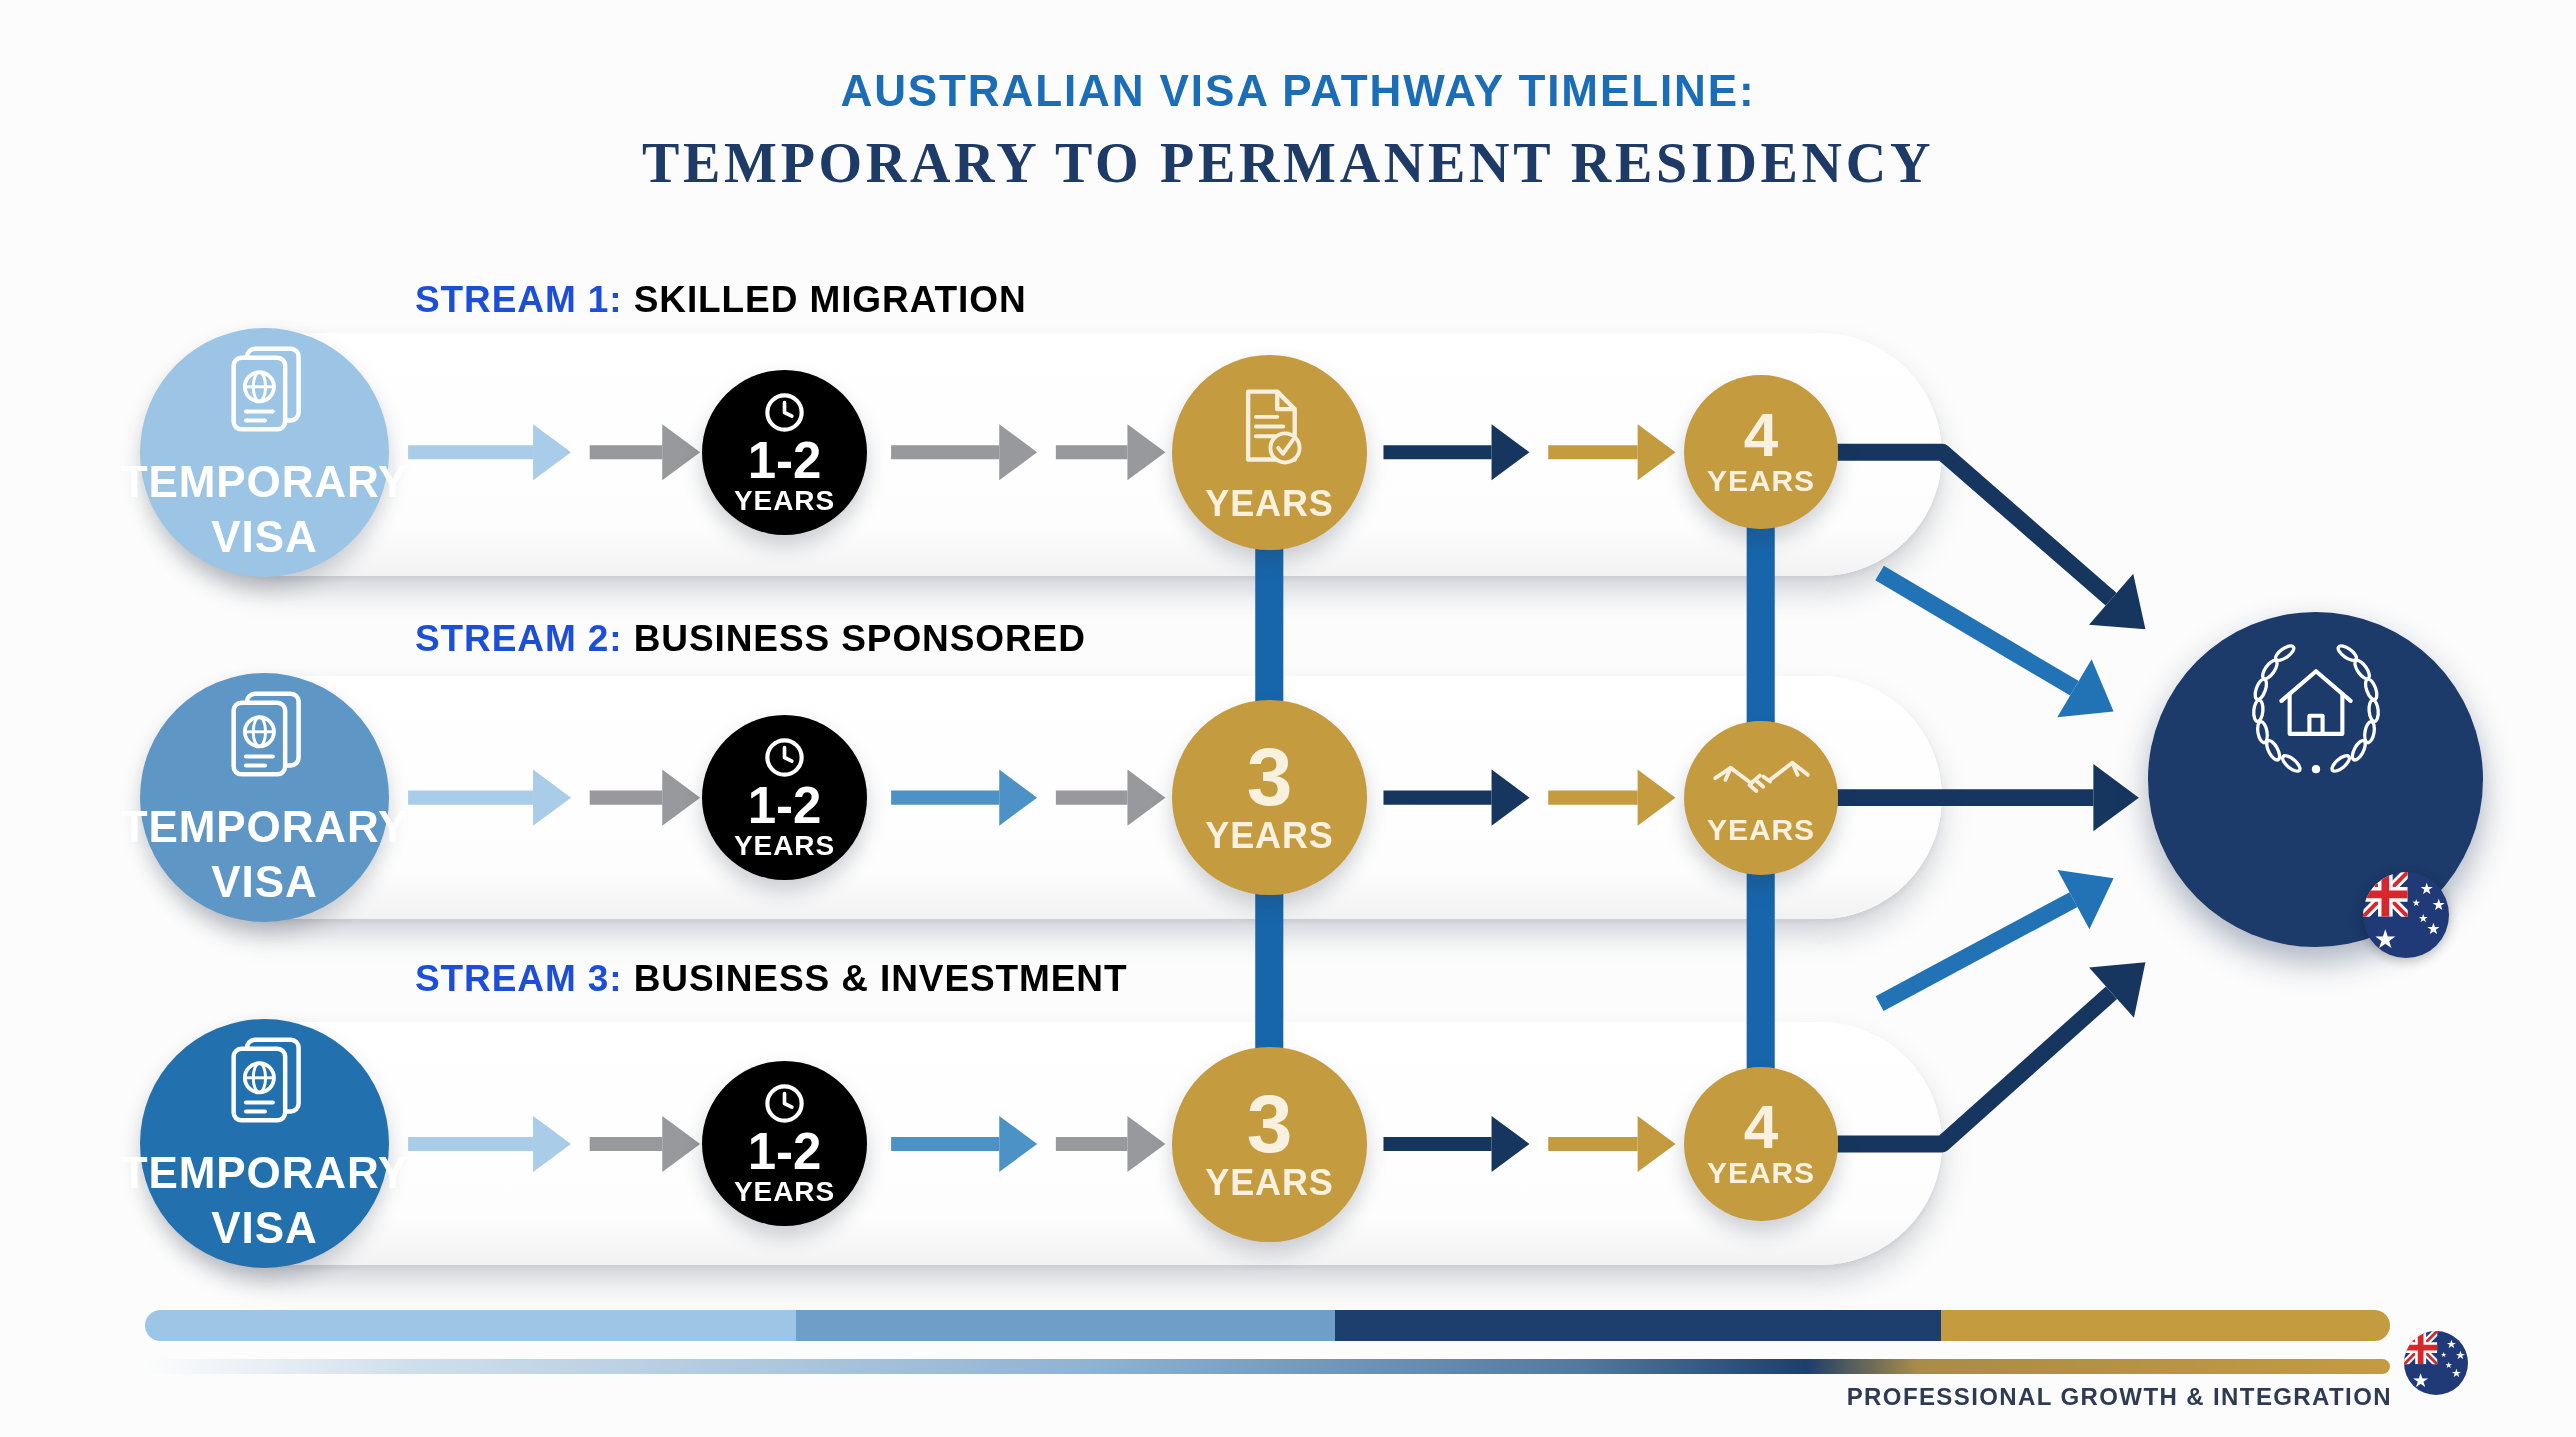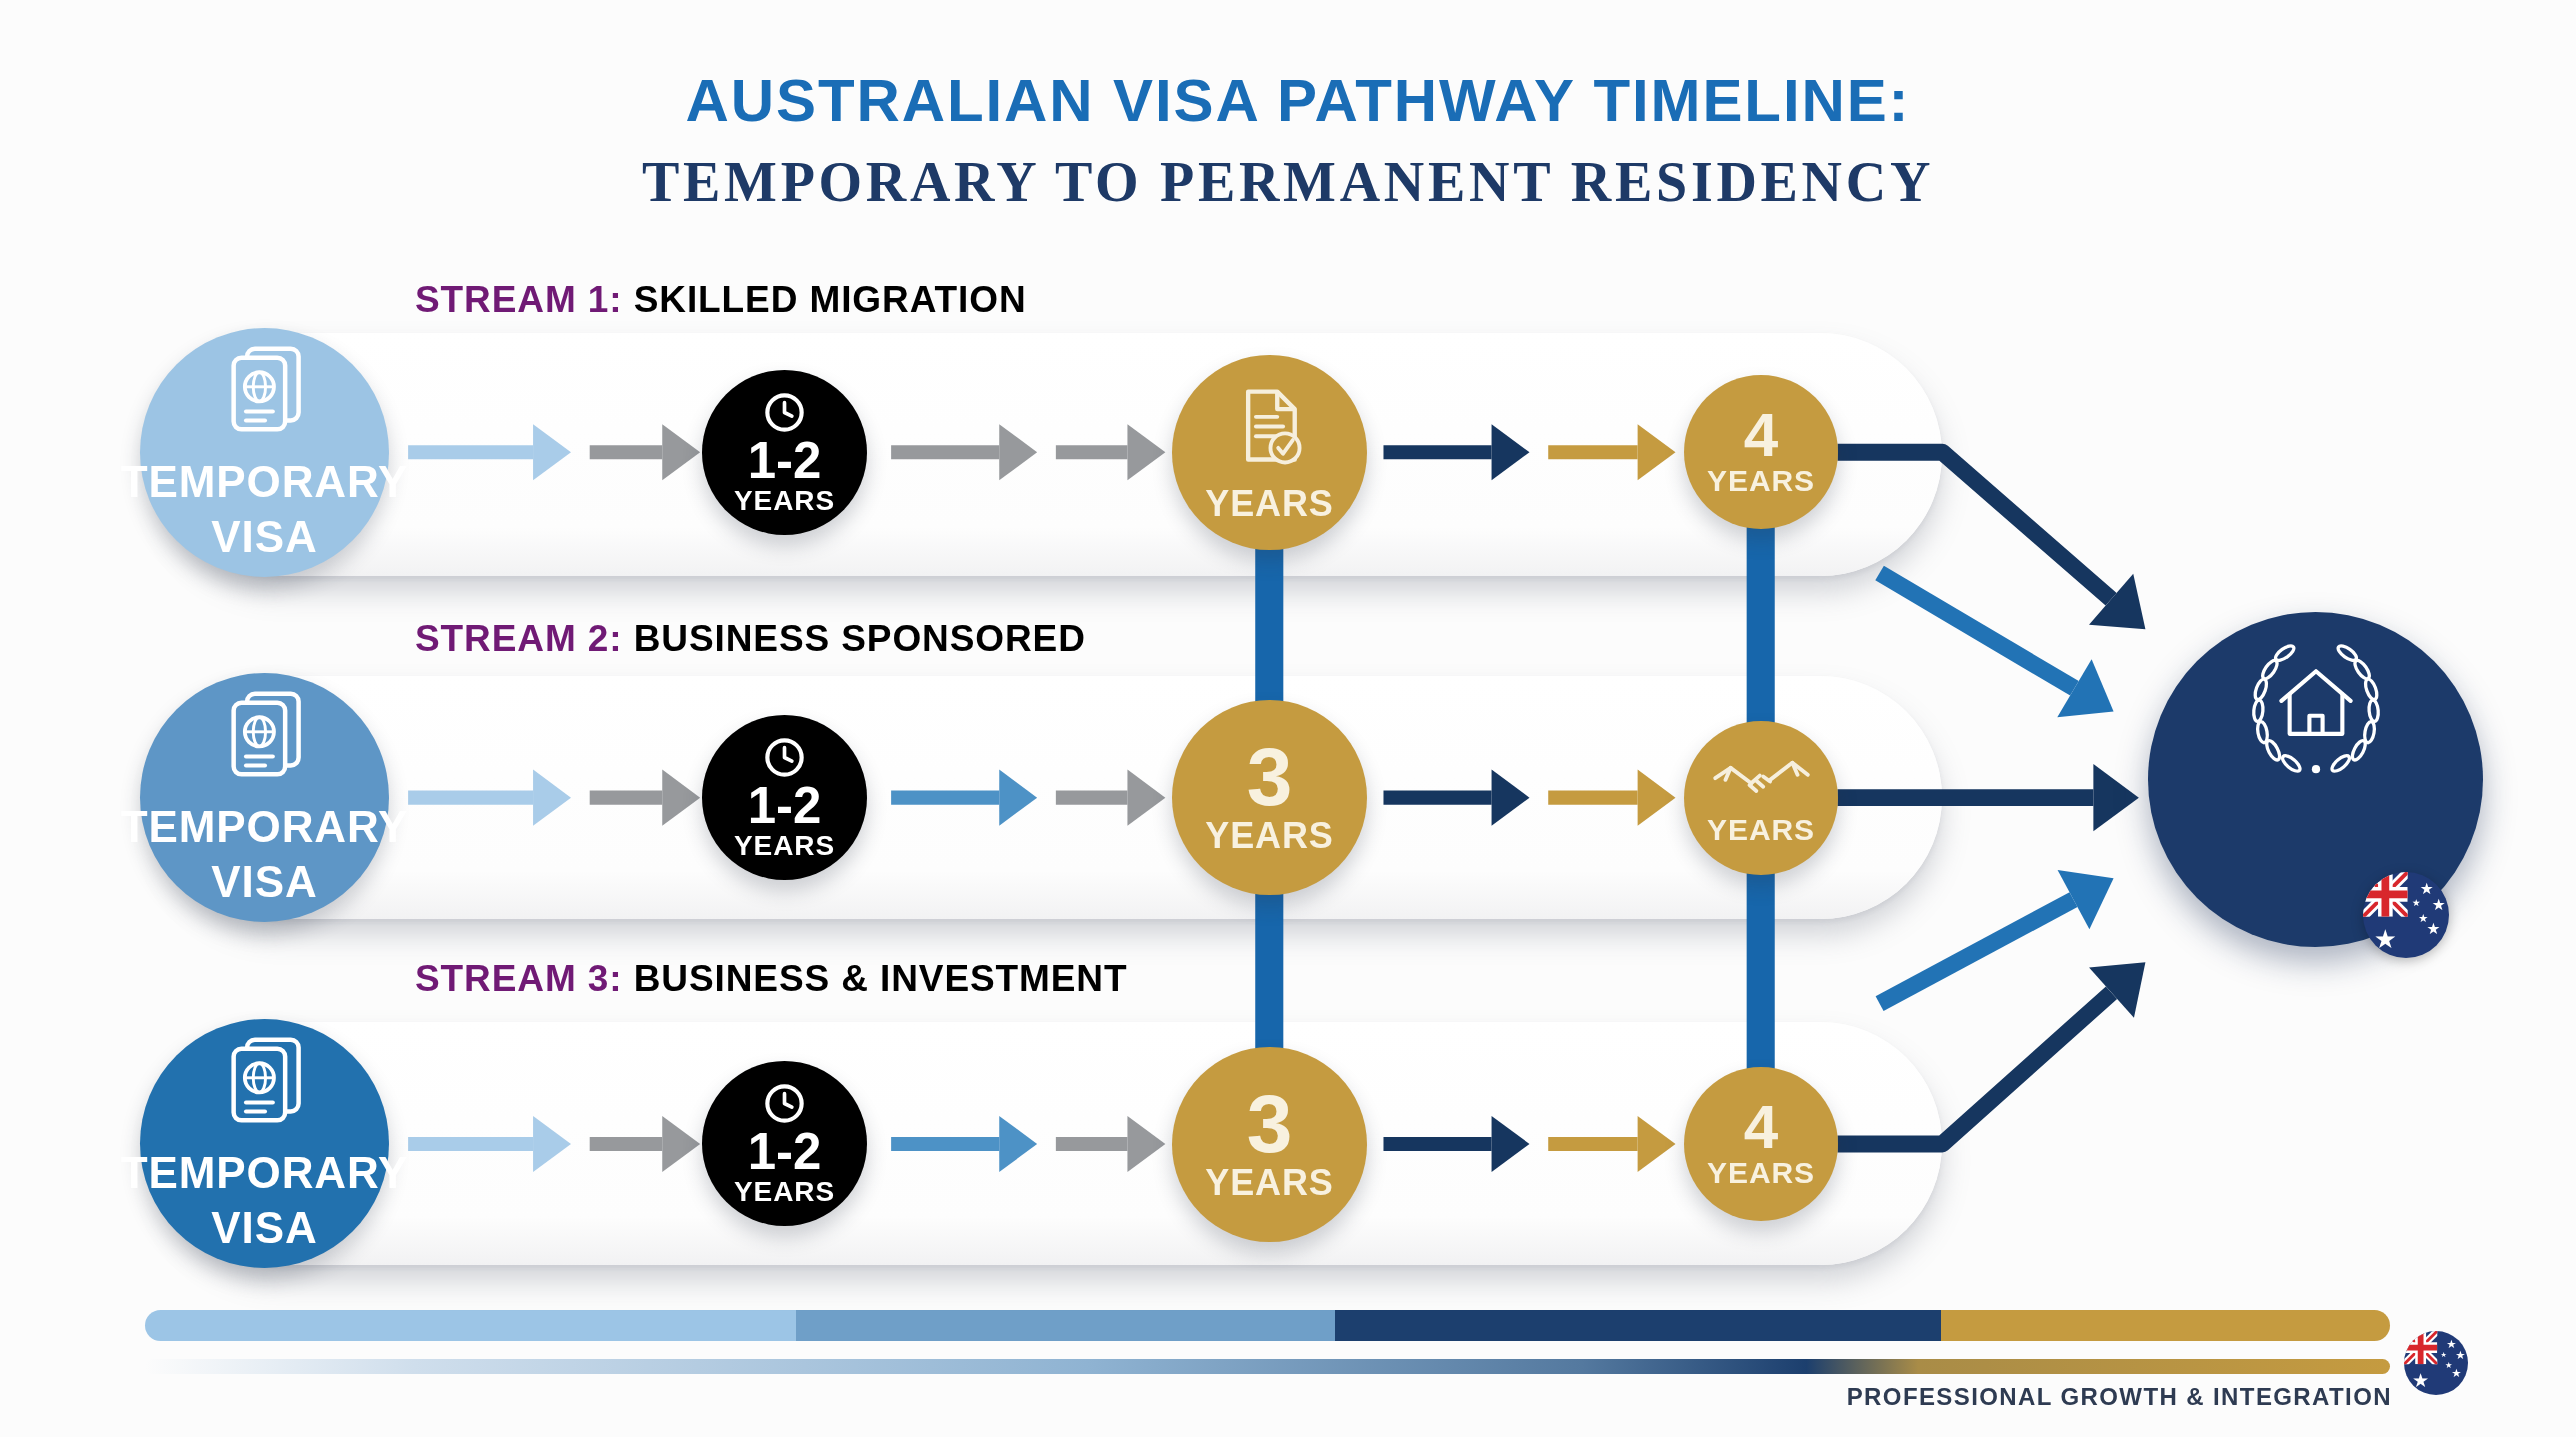--- a/index.html
+++ b/index.html
@@ -3,25 +3,25 @@
 <meta charset="utf-8">
 <style>
   html,body{margin:0;padding:0;background:#f4f4f4;}
   .canvas{
     position:relative;width:2576px;height:1438px;overflow:hidden;
     background:#fcfcfc;
     font-family:"Liberation Sans", sans-serif;
   }
   
   .title-wrap{position:absolute;left:0;top:66px;width:2576px;text-align:center;}
-  .title-line1{font-size:60px;font-weight:800;color:#1a6db6;letter-spacing:1.9px;padding-left:20px;}
+  .title-line1{font-size:44px;font-weight:800;color:#1a6db6;letter-spacing:1.9px;padding-left:20px;}
   .title-line2{font-size:56px;font-weight:600;color:#1e3a67;letter-spacing:3.7px;margin-top:15px;font-family:Liberation Serif, serif;}
   
   .stream-label{position:absolute;left:415px;font-size:37px;font-weight:800;letter-spacing:0.9px;white-space:nowrap;}
-  .stream-label .prefix{color:#701a75;}
+  .stream-label .prefix{color:#1d4ed8;}
   .stream-label .rest{color:#000000;}
   
   .band{
     position:absolute;left:159px;width:1783px;height:243px;border-radius:122px;
     background:linear-gradient(180deg,#ffffff 0%,#fdfdfd 80%,#f2f2f3 100%);
     box-shadow:0 17px 28px rgba(120,126,138,.30), 0 3.7px 5.6px rgba(120,126,138,.12);
   }
   
   .node{position:absolute;display:flex;flex-direction:column;align-items:center;justify-content:center;
         border-radius:50%;color:#fff;text-align:center;box-shadow:0 11.2px 20.6px rgba(40,50,70,.22);}

